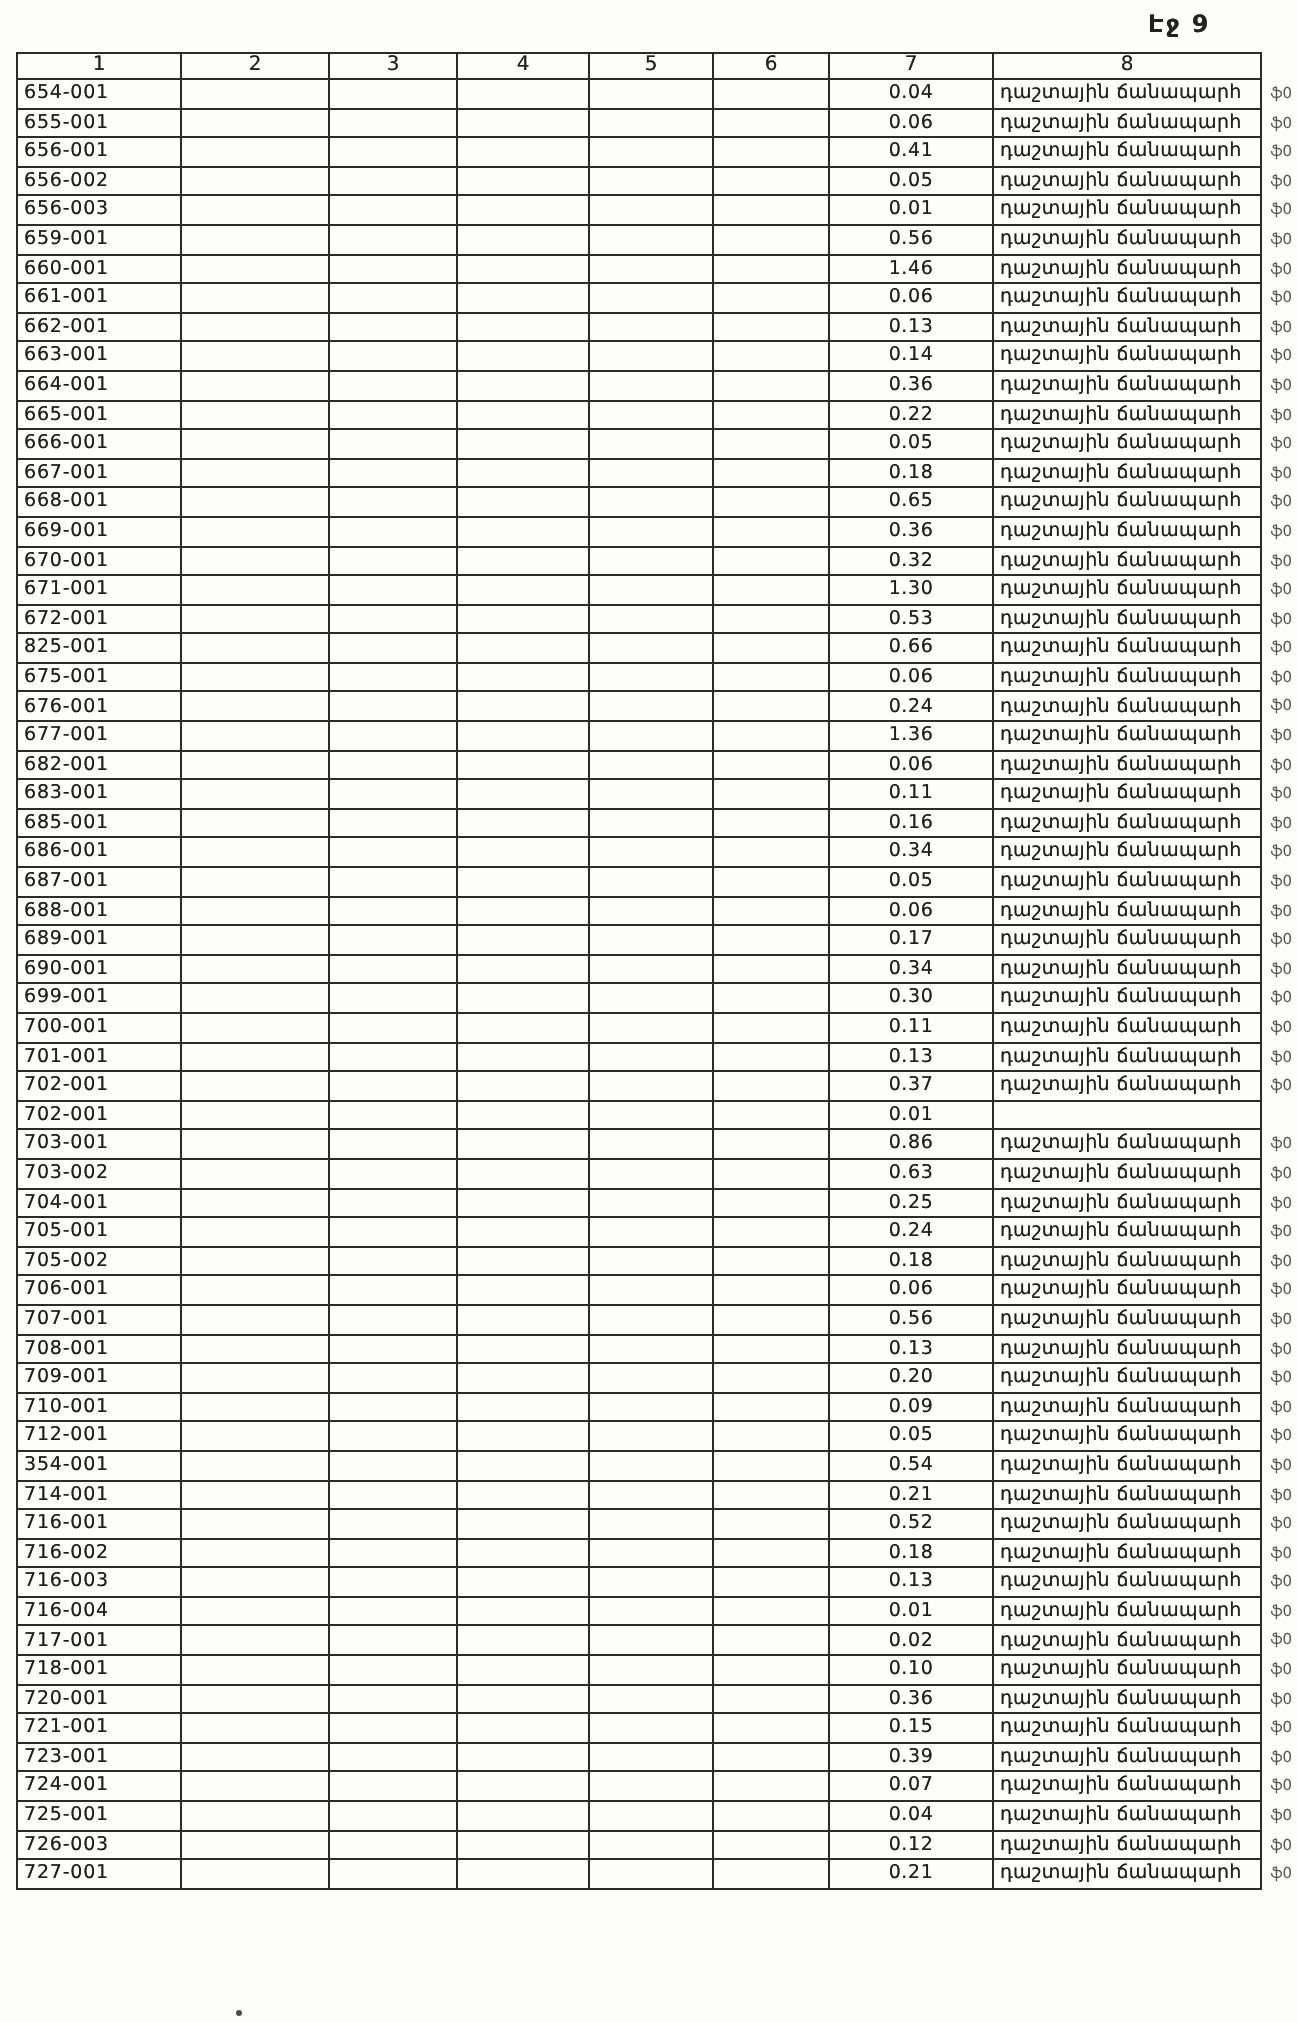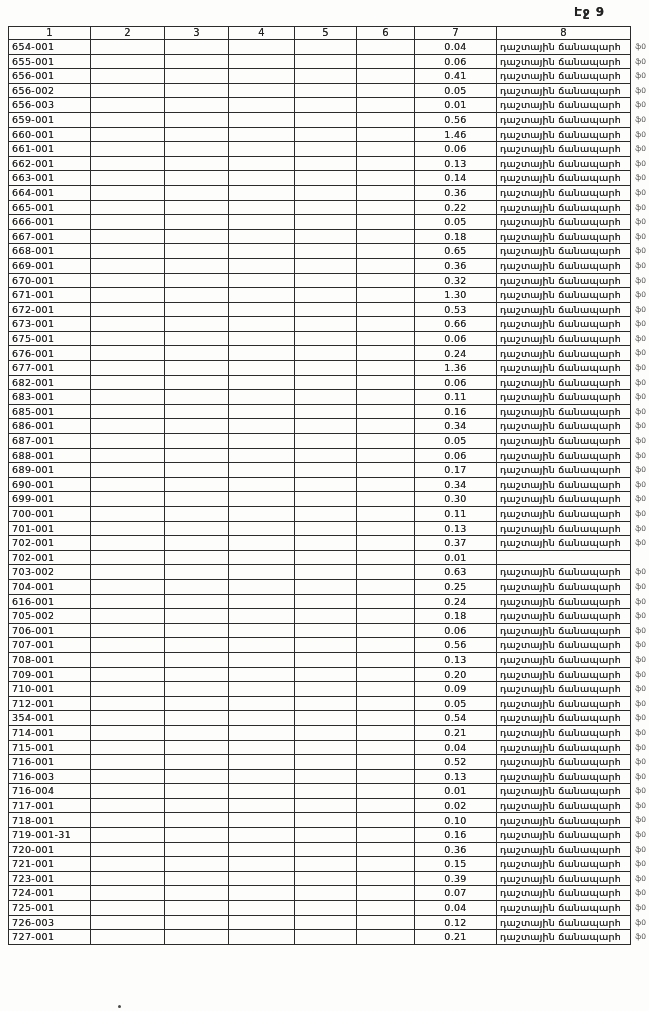--- a/index.html
+++ b/index.html
@@ -361,21 +361,21 @@
     <td class="c4"></td>
     <td class="c5"></td>
     <td class="c6"></td>
     <td class="c7">0.53</td>
     <td class="c8">
       <span class="landuse">դաշտային ճանապարհ</span>
       <span class="mark">ֆ0</span>
     </td>
   </tr>
         <tr>
-    <td class="c1">673-001</td>
+    <td class="c1">825-001</td>
     <td class="c2"></td>
     <td class="c3"></td>
     <td class="c4"></td>
     <td class="c5"></td>
     <td class="c6"></td>
     <td class="c7">0.66</td>
     <td class="c8">
       <span class="landuse">դաշտային ճանապարհ</span>
       <span class="mark">ֆ0</span>
     </td>
@@ -582,20 +582,33 @@
     <td class="c4"></td>
     <td class="c5"></td>
     <td class="c6"></td>
     <td class="c7">0.01</td>
     <td class="c8">
       <span class="landuse"></span>
       <span class="mark"></span>
     </td>
   </tr>
         <tr>
+    <td class="c1">703-001</td>
+    <td class="c2"></td>
+    <td class="c3"></td>
+    <td class="c4"></td>
+    <td class="c5"></td>
+    <td class="c6"></td>
+    <td class="c7">0.86</td>
+    <td class="c8">
+      <span class="landuse">դաշտային ճանապարհ</span>
+      <span class="mark">ֆ0</span>
+    </td>
+  </tr>
+        <tr>
     <td class="c1">703-002</td>
     <td class="c2"></td>
     <td class="c3"></td>
     <td class="c4"></td>
     <td class="c5"></td>
     <td class="c6"></td>
     <td class="c7">0.63</td>
     <td class="c8">
       <span class="landuse">դաշտային ճանապարհ</span>
       <span class="mark">ֆ0</span>
@@ -608,21 +621,21 @@
     <td class="c4"></td>
     <td class="c5"></td>
     <td class="c6"></td>
     <td class="c7">0.25</td>
     <td class="c8">
       <span class="landuse">դաշտային ճանապարհ</span>
       <span class="mark">ֆ0</span>
     </td>
   </tr>
         <tr>
-    <td class="c1">616-001</td>
+    <td class="c1">705-001</td>
     <td class="c2"></td>
     <td class="c3"></td>
     <td class="c4"></td>
     <td class="c5"></td>
     <td class="c6"></td>
     <td class="c7">0.24</td>
     <td class="c8">
       <span class="landuse">դաշտային ճանապարհ</span>
       <span class="mark">ֆ0</span>
     </td>
@@ -738,46 +751,46 @@
     <td class="c4"></td>
     <td class="c5"></td>
     <td class="c6"></td>
     <td class="c7">0.21</td>
     <td class="c8">
       <span class="landuse">դաշտային ճանապարհ</span>
       <span class="mark">ֆ0</span>
     </td>
   </tr>
         <tr>
-    <td class="c1">715-001</td>
-    <td class="c2"></td>
-    <td class="c3"></td>
-    <td class="c4"></td>
-    <td class="c5"></td>
-    <td class="c6"></td>
-    <td class="c7">0.04</td>
-    <td class="c8">
-      <span class="landuse">դաշտային ճանապարհ</span>
-      <span class="mark">ֆ0</span>
-    </td>
-  </tr>
-        <tr>
     <td class="c1">716-001</td>
     <td class="c2"></td>
     <td class="c3"></td>
     <td class="c4"></td>
     <td class="c5"></td>
     <td class="c6"></td>
     <td class="c7">0.52</td>
     <td class="c8">
       <span class="landuse">դաշտային ճանապարհ</span>
       <span class="mark">ֆ0</span>
     </td>
   </tr>
         <tr>
+    <td class="c1">716-002</td>
+    <td class="c2"></td>
+    <td class="c3"></td>
+    <td class="c4"></td>
+    <td class="c5"></td>
+    <td class="c6"></td>
+    <td class="c7">0.18</td>
+    <td class="c8">
+      <span class="landuse">դաշտային ճանապարհ</span>
+      <span class="mark">ֆ0</span>
+    </td>
+  </tr>
+        <tr>
     <td class="c1">716-003</td>
     <td class="c2"></td>
     <td class="c3"></td>
     <td class="c4"></td>
     <td class="c5"></td>
     <td class="c6"></td>
     <td class="c7">0.13</td>
     <td class="c8">
       <span class="landuse">դաշտային ճանապարհ</span>
       <span class="mark">ֆ0</span>
@@ -810,33 +823,20 @@
     </td>
   </tr>
         <tr>
     <td class="c1">718-001</td>
     <td class="c2"></td>
     <td class="c3"></td>
     <td class="c4"></td>
     <td class="c5"></td>
     <td class="c6"></td>
     <td class="c7">0.10</td>
-    <td class="c8">
-      <span class="landuse">դաշտային ճանապարհ</span>
-      <span class="mark">ֆ0</span>
-    </td>
-  </tr>
-        <tr>
-    <td class="c1">719-001-31</td>
-    <td class="c2"></td>
-    <td class="c3"></td>
-    <td class="c4"></td>
-    <td class="c5"></td>
-    <td class="c6"></td>
-    <td class="c7">0.16</td>
     <td class="c8">
       <span class="landuse">դաշտային ճանապարհ</span>
       <span class="mark">ֆ0</span>
     </td>
   </tr>
         <tr>
     <td class="c1">720-001</td>
     <td class="c2"></td>
     <td class="c3"></td>
     <td class="c4"></td>

